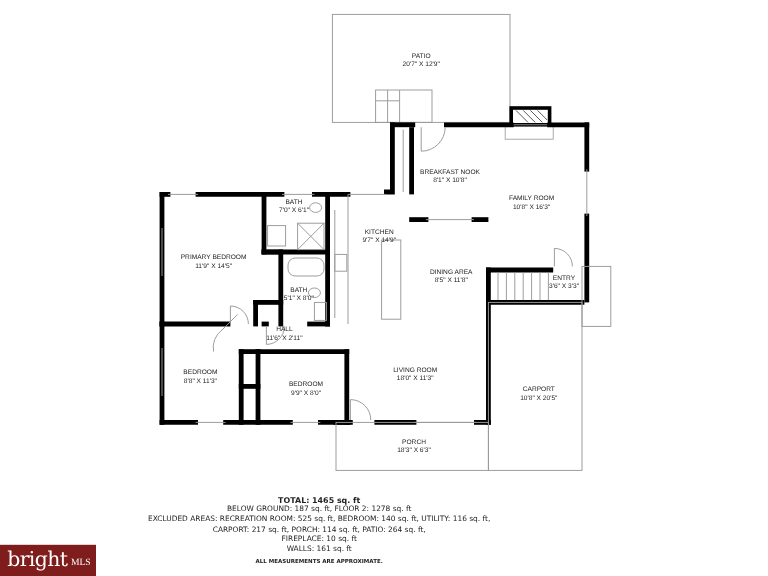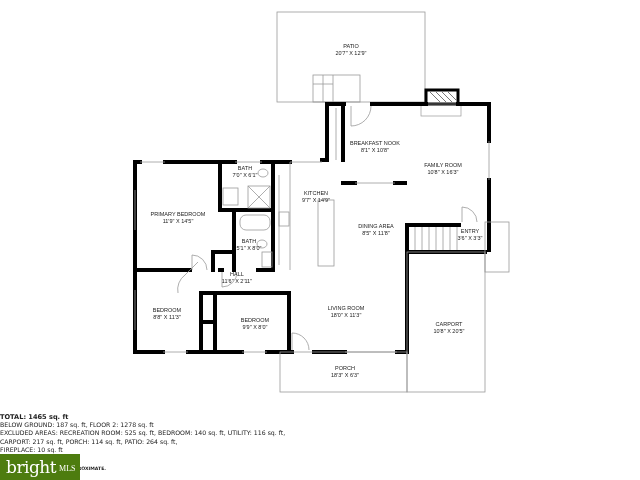--- a/index.html
+++ b/index.html
@@ -1,23 +1,23 @@
 <!DOCTYPE html>
 <html><head>
 <meta charset="utf-8">
 <style>
   html, body { margin:0; padding:0; background:#ffffff; }
   body { width:640px; height:480px; position:relative; overflow:hidden; font-family:"Liberation Sans", sans-serif; }
   svg#plan { position:absolute; left:0; top:0; }
   .lbl { font-family:"Liberation Sans", sans-serif; font-size:5.5px; fill:#222; text-anchor:middle; }
   .dim { font-family:"Liberation Sans", sans-serif; font-size:5.5px; fill:#222; text-anchor:middle; }
-  .summary { position:absolute; left:0; width:532px; top:413px; text-align:left; font-family:"DejaVu Sans", sans-serif; font-size:6.2px; color:#222; line-height:8.2px; }
+  .summary { position:absolute; left:0; width:532px; top:413px; text-align:center; font-family:"DejaVu Sans", sans-serif; font-size:6.2px; color:#222; line-height:8.2px; }
   .summary .total { font-weight:bold; font-size:6.6px; }
   .summary .note { font-size:4.6px; font-weight:bold; margin-top:3px; }
-  .logo { position:absolute; left:0; top:454px; width:80px; height:26px; background:#4d7c0f; display:flex; align-items:center; padding-left:6px; box-sizing:border-box; }
+  .logo { position:absolute; left:0; top:454px; width:80px; height:26px; background:#7f1d1d; display:flex; align-items:center; padding-left:6px; box-sizing:border-box; }
   .logo .b { font-family:"DejaVu Serif", serif; color:#fff; font-size:17px; letter-spacing:-0.5px; }
   .logo .m { font-family:Liberation Serif, serif; color:#fff; font-size:8px; margin-left:3px; margin-top:3px; }
 </style>
 </head>
 <body>
 
 <svg id="plan" width="640" height="480" viewBox="0 0 640 480">
 
   <g fill="none" stroke="#999" stroke-width="0.8">
     <rect x="277" y="12" width="148" height="90"></rect>

